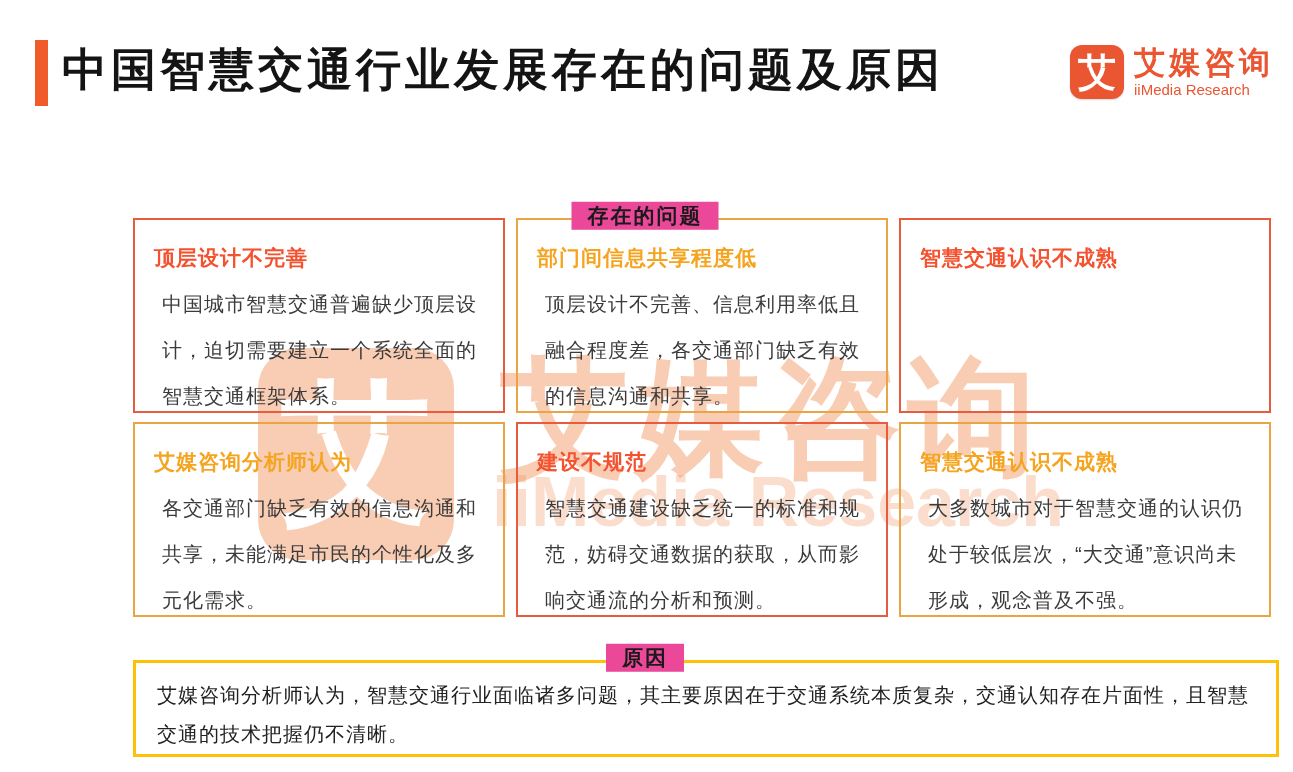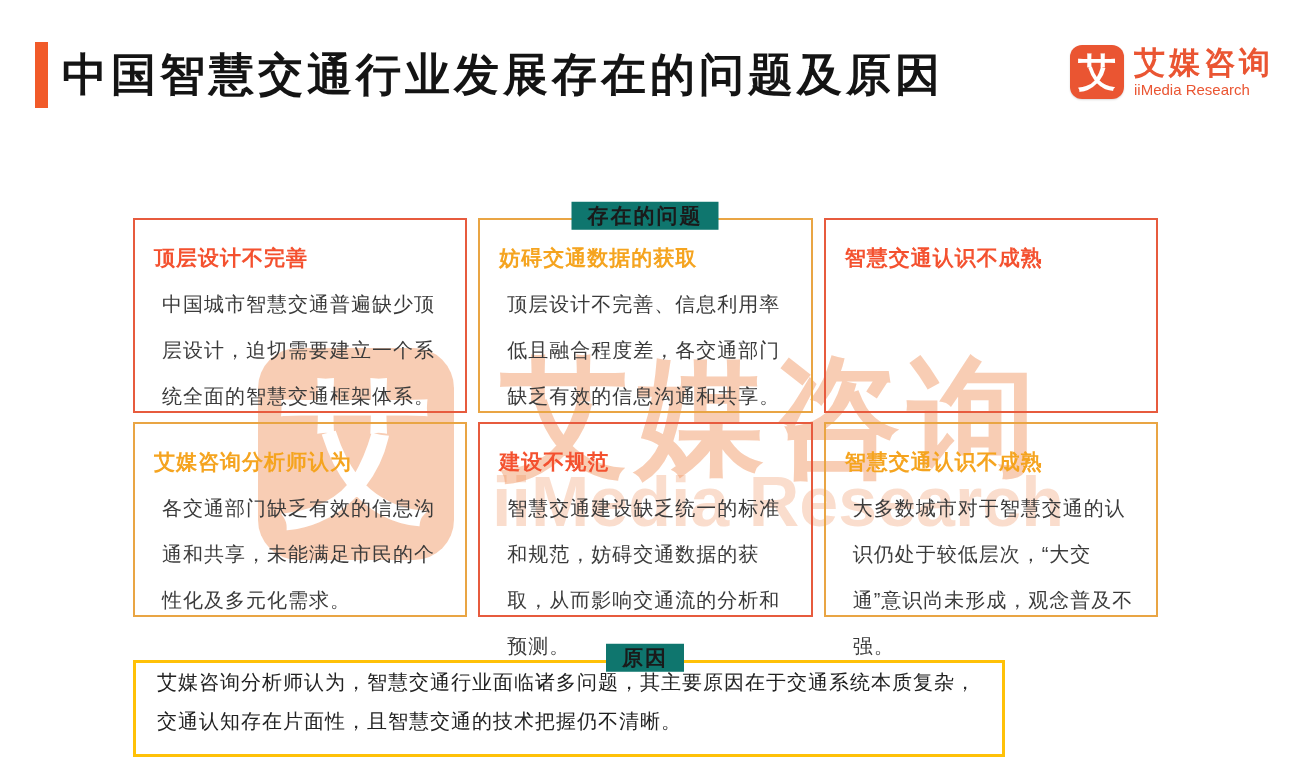--- a/index.html
+++ b/index.html
@@ -1,21 +1,21 @@
 <!DOCTYPE html>
 <html><head>
 <meta charset="utf-8">
 <style>
   html,body{margin:0;padding:0;background:#fff;}
   .page{
     position:relative;width:1293px;height:772px;background:#ffffff;overflow:hidden;
     font-family:"Liberation Sans","DejaVu Sans",sans-serif;
   }
   
-  .header{position:absolute;left:35px;top:40px;height:70px;display:flex;align-items:center;z-index:2;}
+  .header{position:absolute;left:35px;top:40px;height:70px;display:flex;z-index:2;}
   .accent-bar{width:13px;height:66px;background:#F15A29;margin-right:14px;}
   .page-title{font-size:45px;font-weight:700;color:#141414;letter-spacing:4px;white-space:nowrap;}
   .logo{position:absolute;left:1070px;top:45px;display:flex;align-items:center;z-index:2;}
   .logo-mark{
     width:54px;height:54px;background:#EA5532;border-radius:12px;color:#fff;
     display:flex;align-items:center;justify-content:center;font-size:38px;font-weight:700;
     box-shadow:0 1px 2px rgba(0,0,0,.15);
   }
   .logo-text{margin-left:10px;line-height:1;}
   .logo-cn{font-size:31px;font-weight:700;color:#EA5532;letter-spacing:4px;}
@@ -26,44 +26,44 @@
     position:absolute;left:258px;top:348px;width:196px;height:212px;border-radius:40px;
     background:rgba(240,144,88,0.45);color:#fff;display:flex;align-items:center;justify-content:center;
     font-size:150px;font-weight:700;
   }
   .wm-cn{position:absolute;left:500px;top:332px;font-size:128px;font-weight:700;
     color:rgba(240,144,88,0.45);letter-spacing:8px;white-space:nowrap;}
   .wm-en{position:absolute;left:492px;top:462px;font-size:70px;font-weight:700;
     color:rgba(240,144,88,0.30);white-space:nowrap;}
   
   .grid{
-    position:absolute;left:133px;top:218px;width:1025px;z-index:1;
+    position:absolute;left:133px;top:218px;width:1138px;z-index:1;
     display:grid;grid-template-columns:repeat(3,1fr);gap:9px 11px;
   }
   .box{
     box-sizing:border-box;height:195px;border:2px solid;background:transparent;
     padding:24px 19px 0 19px;
   }
   .box.red{border-color:#E75B3E;}
   .box.orange{border-color:#E9A544;}
   .box-title{font-size:21px;font-weight:700;letter-spacing:1px;margin-bottom:9px;}
   .box.red .box-title{color:#F4512F;}
   .box.orange .box-title{color:#F5A41F;}
   .box-body{font-size:20px;line-height:2.3;letter-spacing:1px;color:#3b3b3b;margin-left:8px;}
   .section-label{
-    position:absolute;z-index:2;background:#0f766e;padding:0 16px;
+    position:absolute;z-index:2;background:#ec4899;padding:0 16px;
     font-size:21px;font-weight:700;color:#1a1a1a;letter-spacing:2px;white-space:nowrap;
     transform:translate(-50%,-58%);
   }
   .label-problems{left:645px;top:218px;}
   .label-reason{left:645px;top:660px;}
   
   .reason-box{
-    position:absolute;left:133px;top:660px;width:872px;height:97px;box-sizing:border-box;
-    border:3px solid #FFC107;z-index:1;padding:0 21px;background:transparent;
+    position:absolute;left:133px;top:660px;width:1146px;height:97px;box-sizing:border-box;
+    border:3px solid #FFC107;z-index:1;padding:13px 21px;background:transparent;
   }
   .reason-body{font-size:20px;line-height:1.95;letter-spacing:1px;color:#222222;}
 </style>
 </head>
 <body>
 
 <div class="page">
 
   <div class="watermark">
     <div class="wm-mark">艾</div>
@@ -87,21 +87,21 @@
   <div class="section-label label-problems">存在的问题</div>
 
   <div class="grid">
 
     <div class="box red">
       <div class="box-title">顶层设计不完善</div>
       <div class="box-body">中国城市智慧交通普遍缺少顶层设计，迫切需要建立一个系统全面的智慧交通框架体系。</div>
     </div>
 
     <div class="box orange">
-      <div class="box-title">妨碍交通数据的获取</div>
+      <div class="box-title">部门间信息共享程度低</div>
       <div class="box-body">顶层设计不完善、信息利用率低且融合程度差，各交通部门缺乏有效的信息沟通和共享。</div>
     </div>
 
     <div class="box red">
       <div class="box-title">智慧交通认识不成熟</div>
     </div>
 
     <div class="box orange">
       <div class="box-title">艾媒咨询分析师认为</div>
       <div class="box-body">各交通部门缺乏有效的信息沟通和共享，未能满足市民的个性化及多元化需求。</div>

